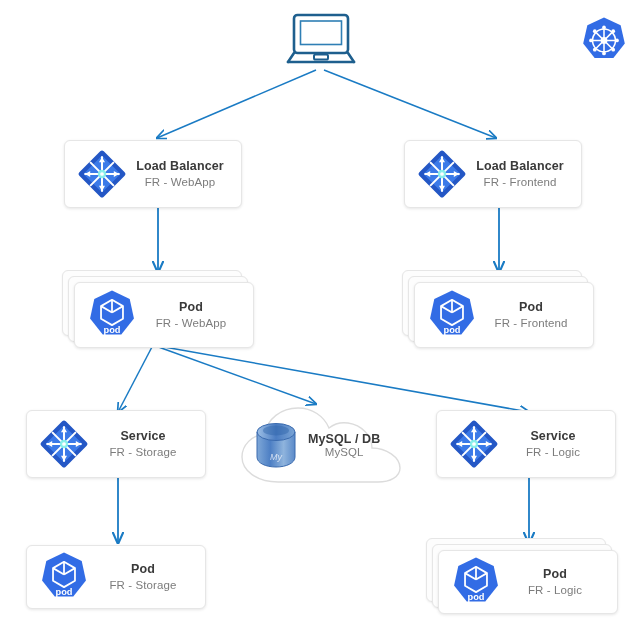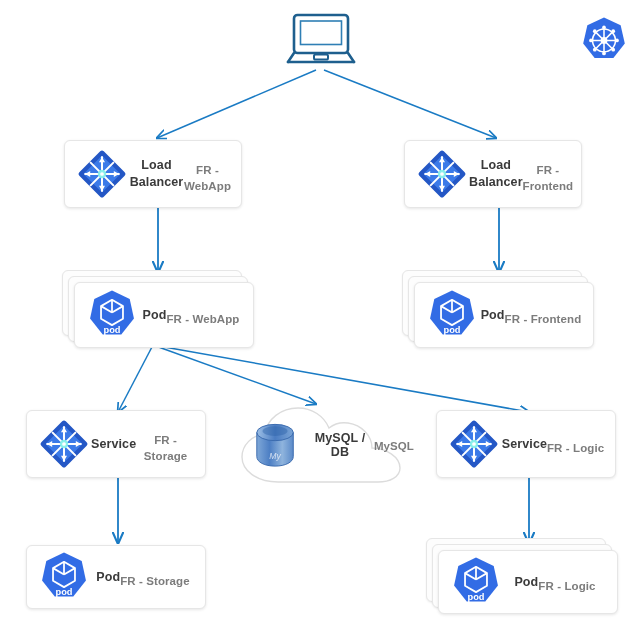--- a/index.html
+++ b/index.html
@@ -29,36 +29,35 @@
     position:absolute;
     box-sizing:border-box;
     background:#fdfdfd;
     border:1px solid #e6e6e6;
     border-radius:6px;
     box-shadow:0 1px 2px rgba(0,0,0,.07);
   }
   .ico{flex:0 0 auto;width:54px;height:54px;display:block;}
   .txt{
     flex:1 1 auto;text-align:center;
-    display:flex;flex-direction:row;justify-content:center;
+    display:flex;flex-direction:column;justify-content:center;
     line-height:1.35;
-    align-items:center;
   }
   .t1{font-size:12.5px;font-weight:bold;color:#3a3a3a;letter-spacing:.1px;}
-  .t2{font-size:11.5px;font-weight:bold;color:#7c7c7c;letter-spacing:.1px;margin-top:9px;}
+  .t2{font-size:11.5px;font-weight:normal;color:#7c7c7c;letter-spacing:.1px;}
 
   
   .cloud{position:absolute;}
   .cloud .cbody{position:absolute;left:0;top:0;}
   .cloud .cinner{
     position:absolute;left:0;top:0;width:100%;height:100%;
     display:flex;align-items:center;justify-content:flex-start;
     padding-left:18px;box-sizing:border-box;
   }
-  .cloud .ctxt{margin-left:8px;text-align:center;display:flex;flex-direction:row;}
+  .cloud .ctxt{margin-left:8px;text-align:center;display:flex;flex-direction:column;}
 
   .logo{position:absolute;}
   .laptop{position:absolute;}
 </style>
 </head>
 <body>
 
 <div id="stage">
 
   <svg id="wires" viewBox="0 0 640 640">

